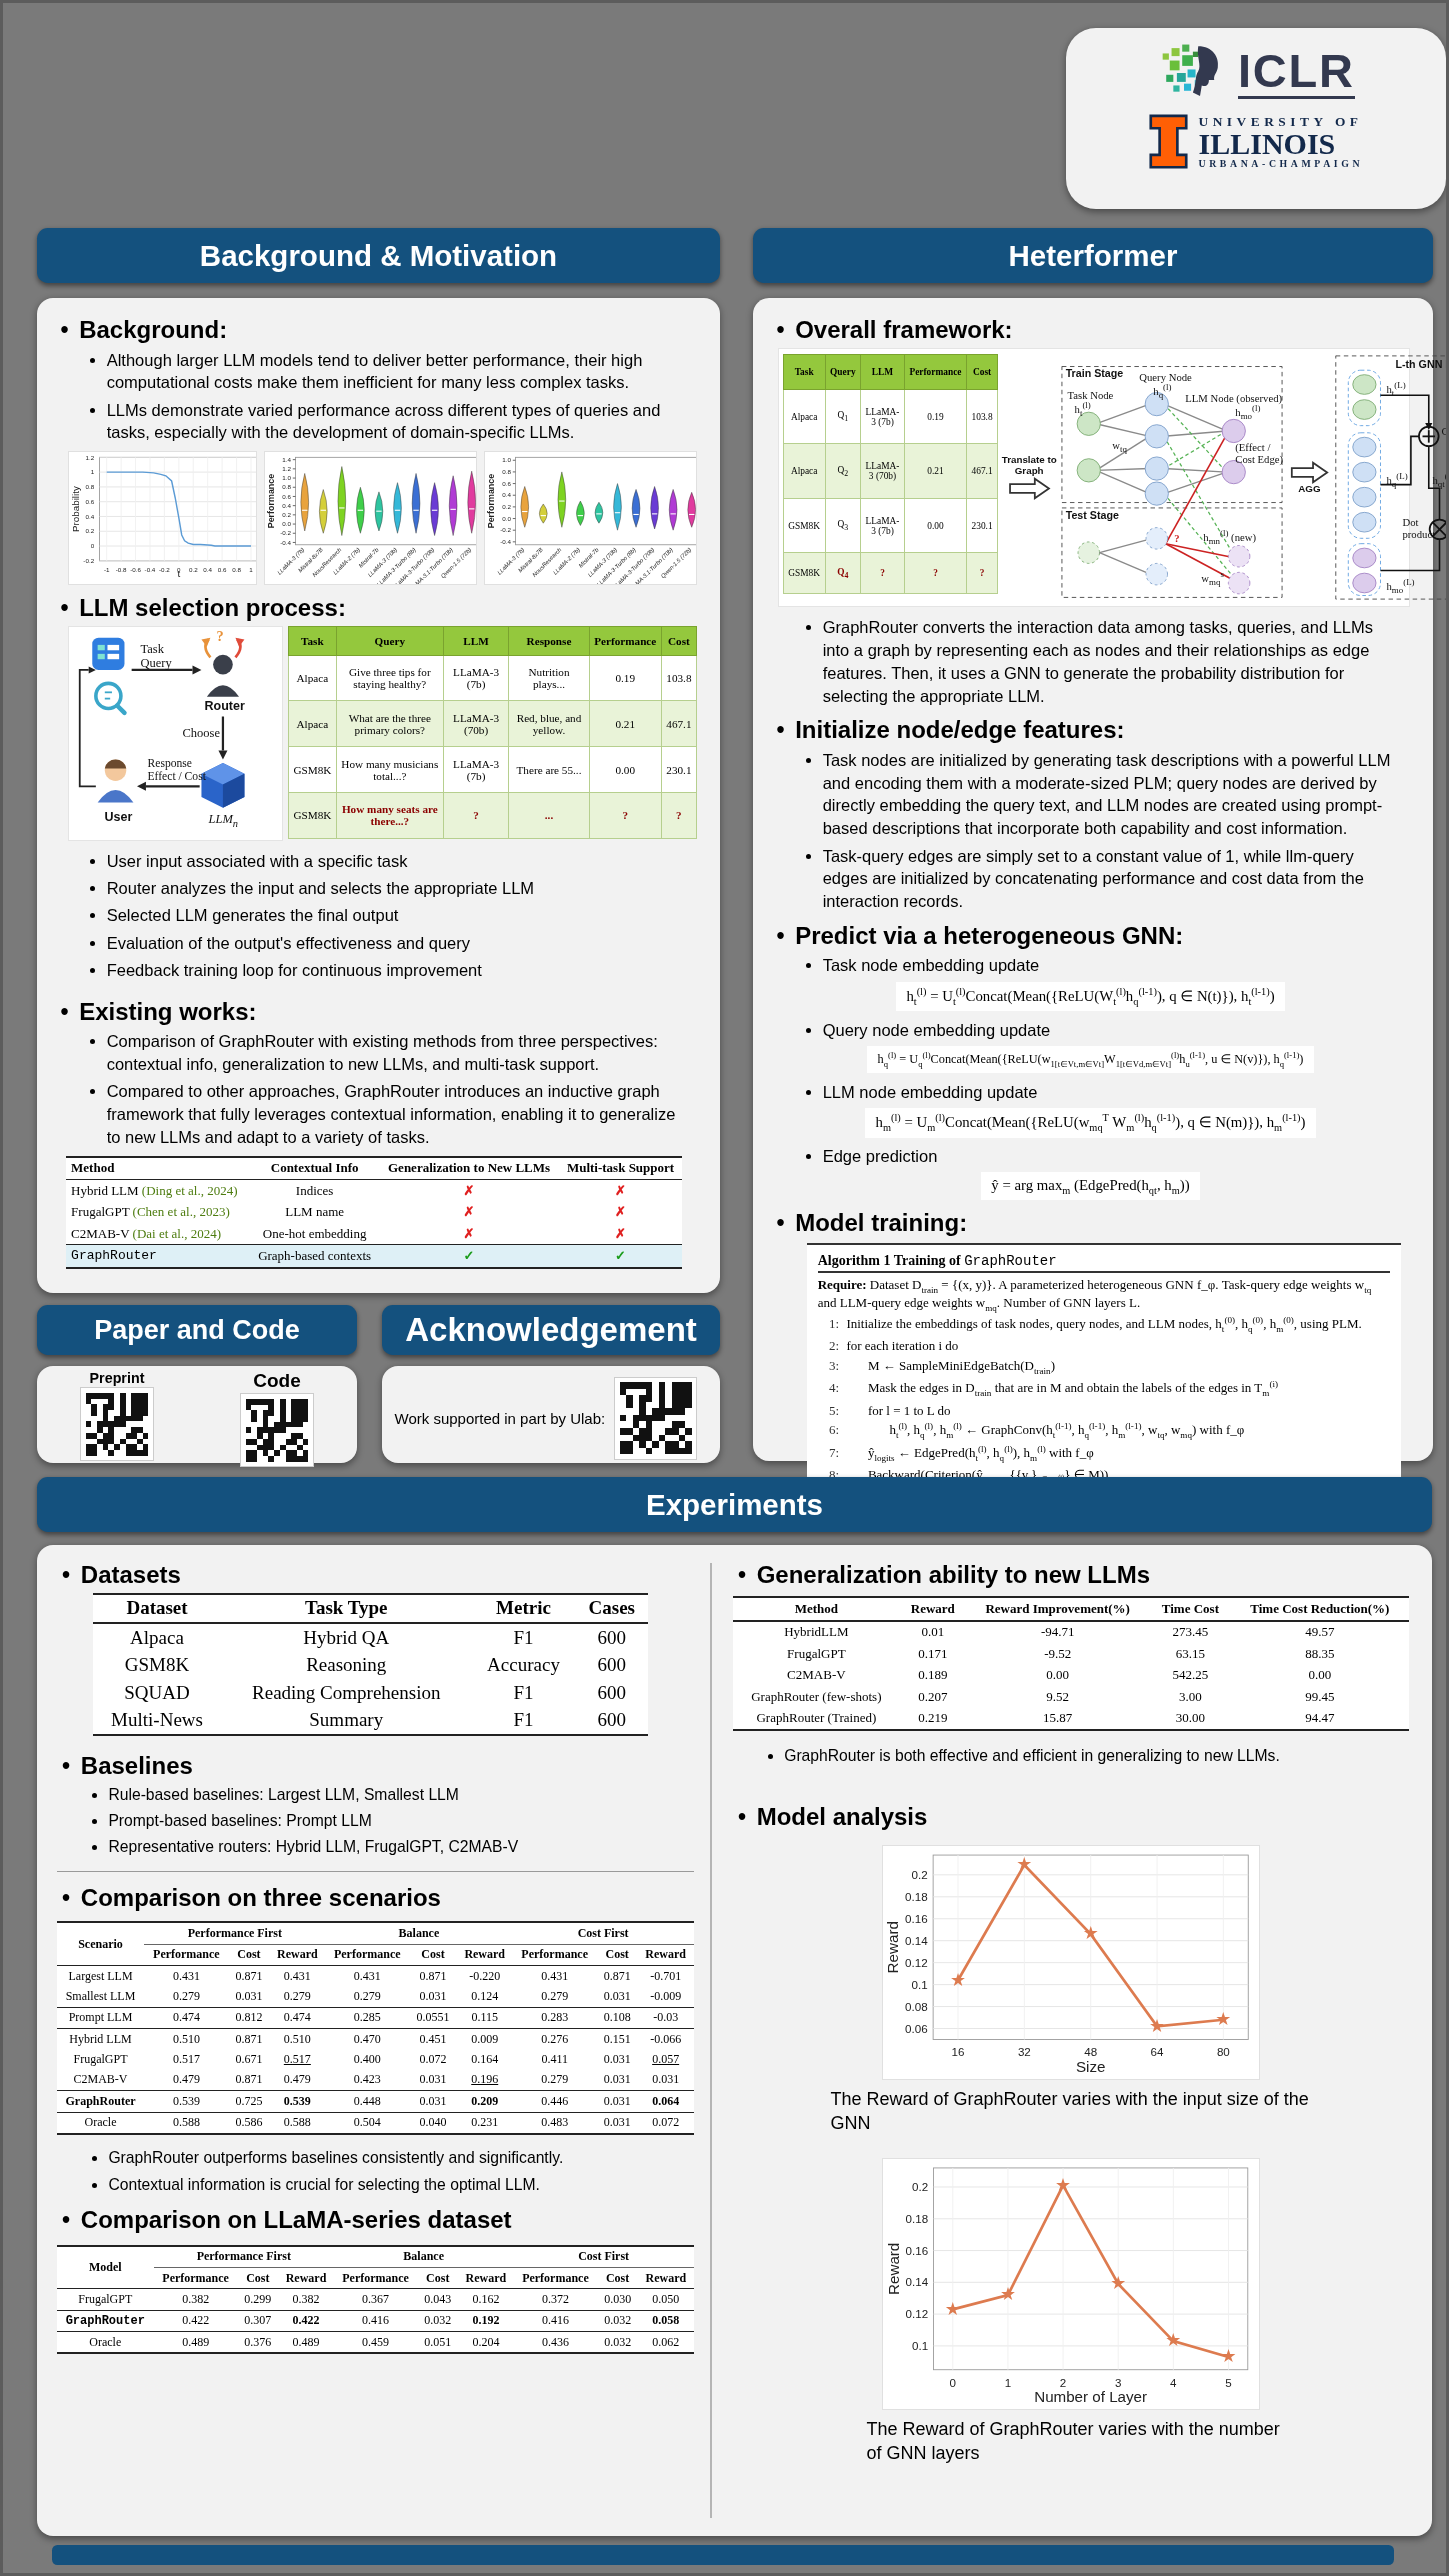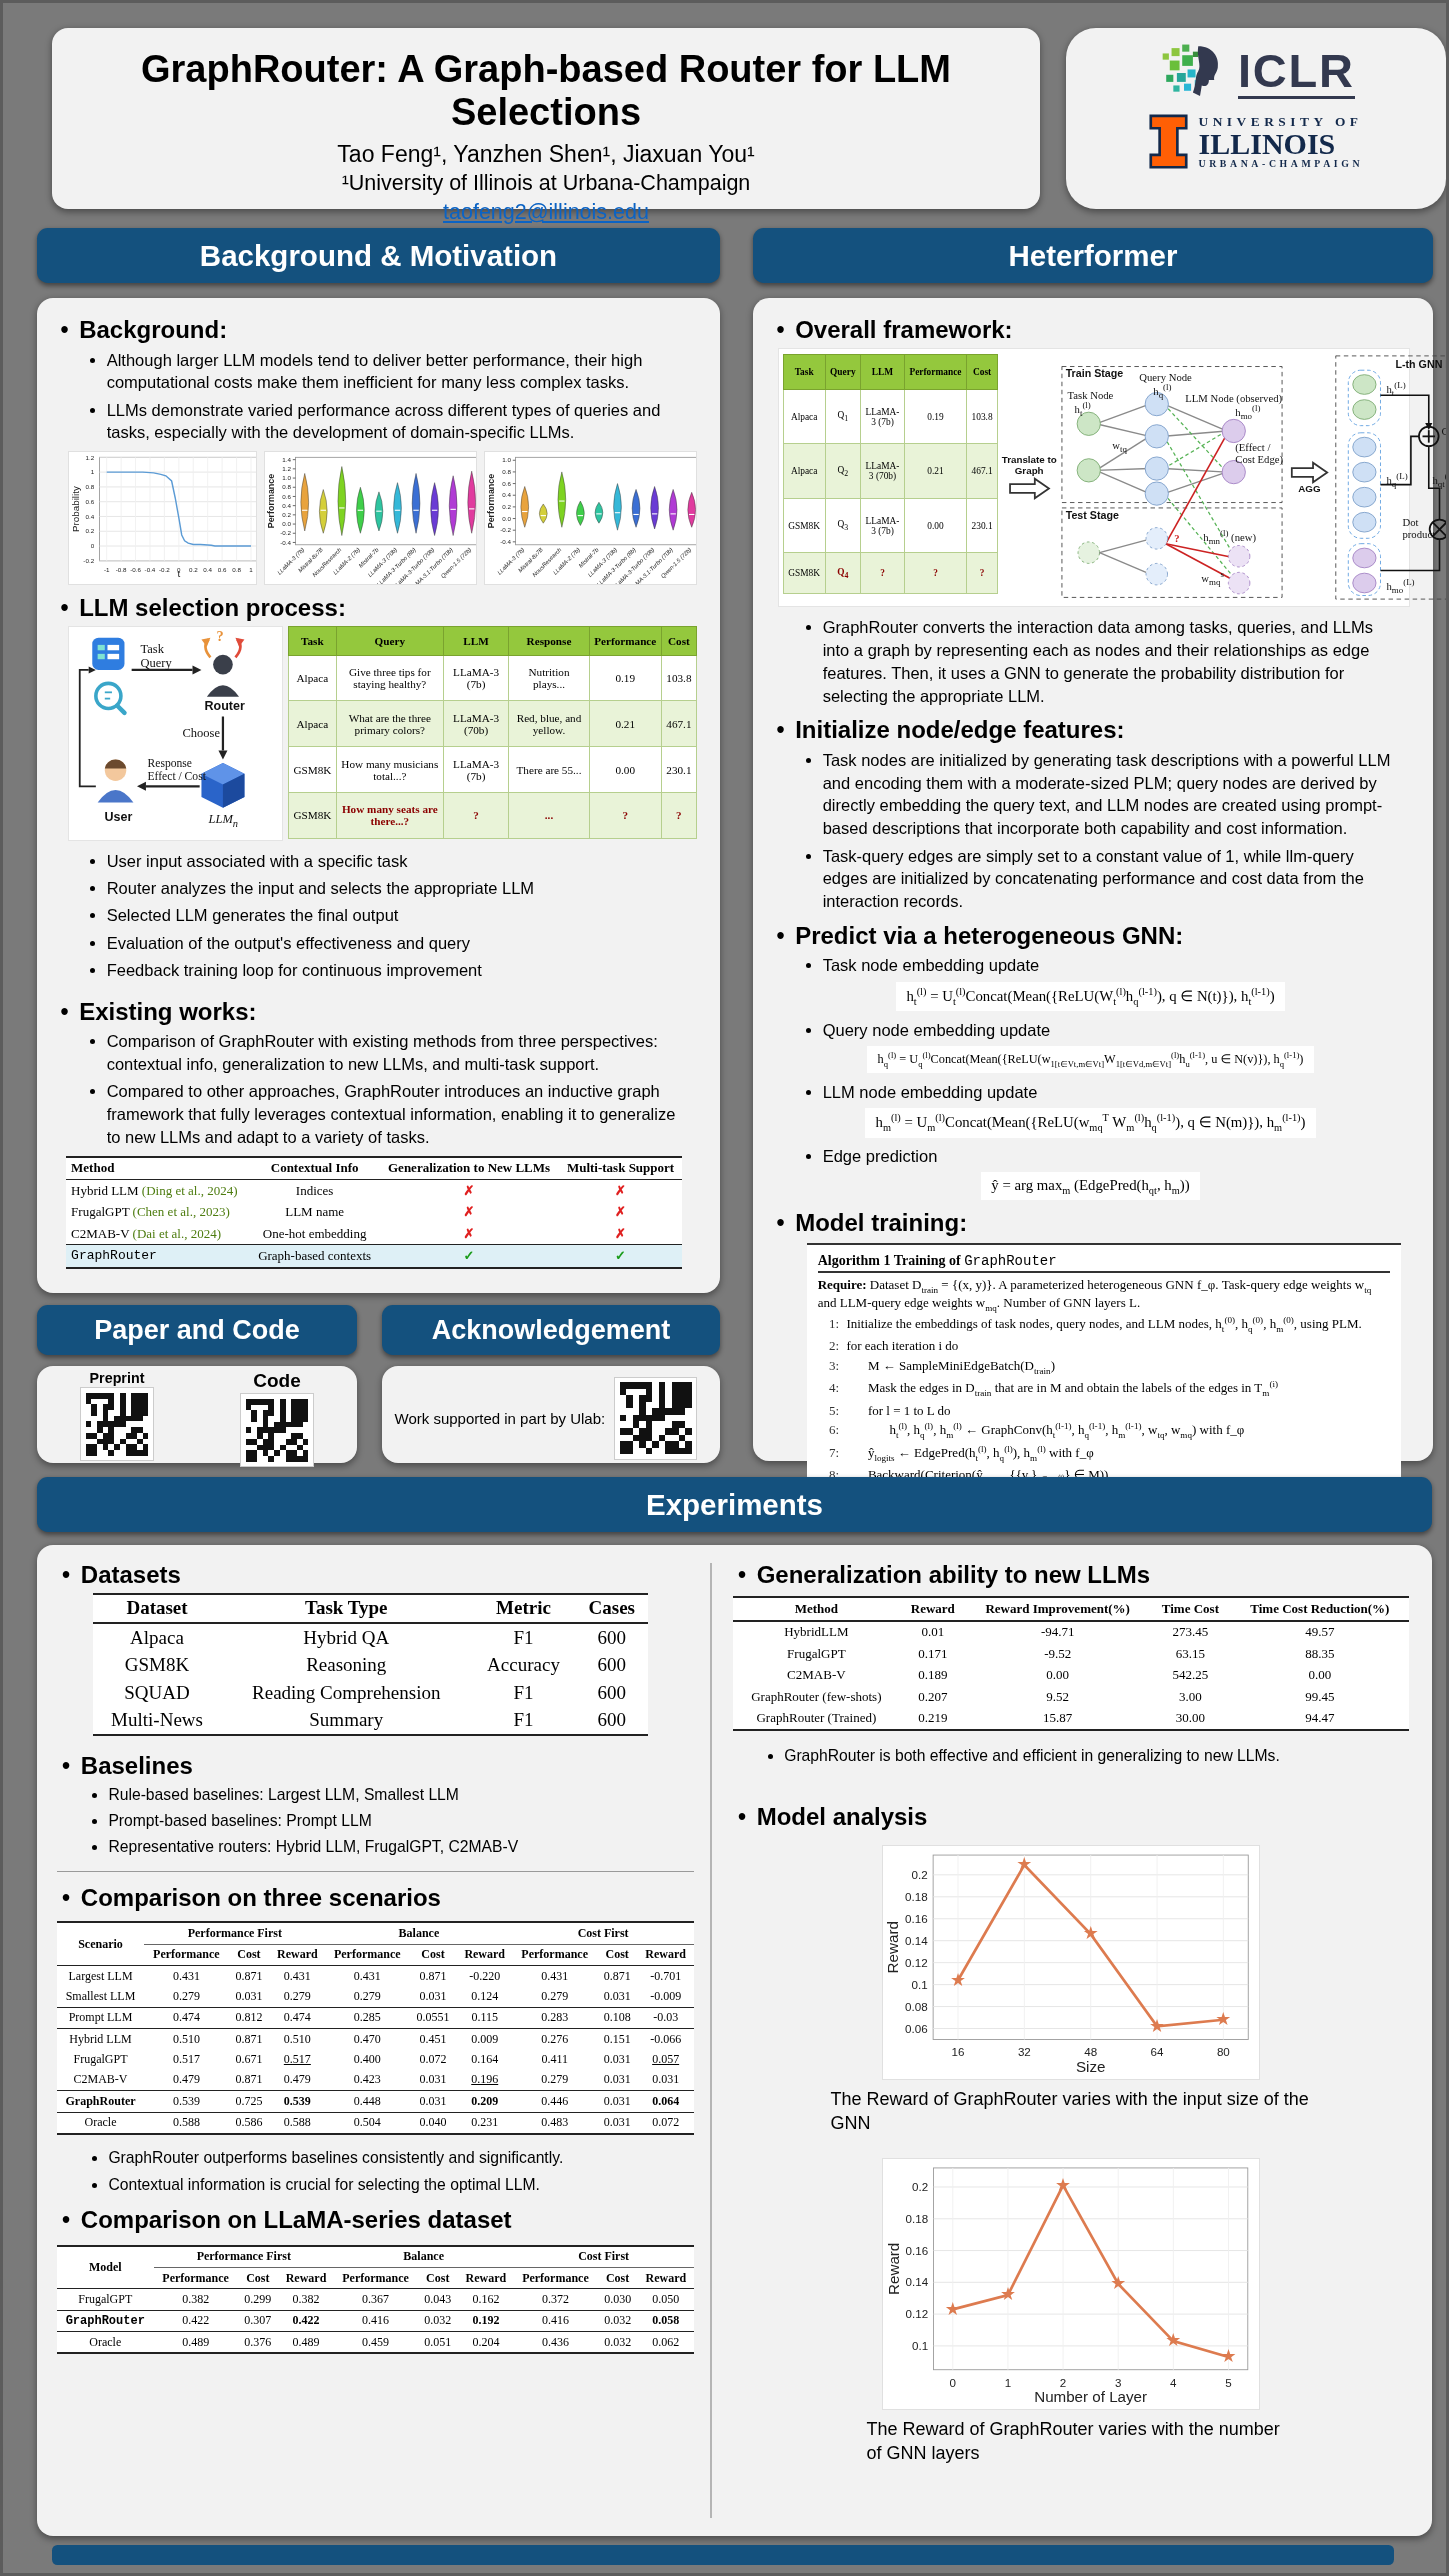--- a/index.html
+++ b/index.html
@@ -67,26 +67,20 @@
   .chartbox{background:#fff;border:0.9px solid #e0e0e0;}
   .divline{border-top:1.8px solid #9a9a9a;margin:12.5px 0;}
   .vdiv{position:absolute;top:18px;bottom:18px;left:673px;width:1.8px;background:#b5b5b5;}
   .footer-bar{position:absolute;left:49px;width:1342px;top:2542px;height:19.7px;background:#14517e;border-radius:5.4px;}
 </style>
 </head>
 <body>
 
 <div class="poster">
 
-  <div class="card" style="left:49px;top:25px;width:988px;height:181px;">
-    <div class="hdr-title">GraphRouter: A Graph-based Router for LLM Selections</div>
-    <div class="hdr-authors">Tao Feng¹, Yanzhen Shen¹, Jiaxuan You¹</div>
-    <div class="hdr-affil">¹University of Illinois at Urbana-Champaign</div>
-    <div class="hdr-mail"><a href="#">taofeng2@illinois.edu</a></div>
-  </div>
 
   <div class="card" style="left:1063px;top:25px;width:380px;height:181px;border-radius:30px;">
     <div class="logo-row" style="margin-top:12.5px;">
       <svg width="70" height="64" viewBox="0 0 78 72">
         <g>
           <rect x="6" y="14" width="7" height="7" fill="#8dc63f"></rect>
             <rect x="16" y="8" width="9" height="9" fill="#8dc63f"></rect>
           <rect x="28" y="4" width="8" height="8" fill="#4caf50"></rect>
             <rect x="14" y="22" width="11" height="11" fill="#6abf3a"></rect>
           <rect x="28" y="16" width="12" height="12" fill="#3faf4c"></rect>
@@ -436,21 +430,21 @@
             </tr>
           </tbody>
         </table>
     </div>
   </div>
 
   <div class="banner" style="left:34px;top:1302px;width:320px;height:50px;">
     <div class="bt" style="font-size:27px;line-height:50px;">Paper and Code</div>
   </div>
   <div class="banner" style="left:379px;top:1302px;width:338px;height:50px;">
-    <div class="bt" style="font-size:27px;line-height:50px;">Acknowledgement</div>
+    <div class="bt" style="font-size:33px;line-height:50px;">Acknowledgement</div>
   </div>
 
   <div class="card" style="left:34px;top:1363px;width:320px;height:97px;">
     <div style="display:flex;justify-content:space-around;padding-top:3.6px;">
       <div style="text-align:center;">
         <div style="font-weight:bold;font-size:14.3px;">Preprint</div>
         <div class="qr" style="width:63px;height:63px;margin:1.8px auto 0;">
             <div class="f"></div>
             <div class="f"></div>
             <div class="f"></div>

